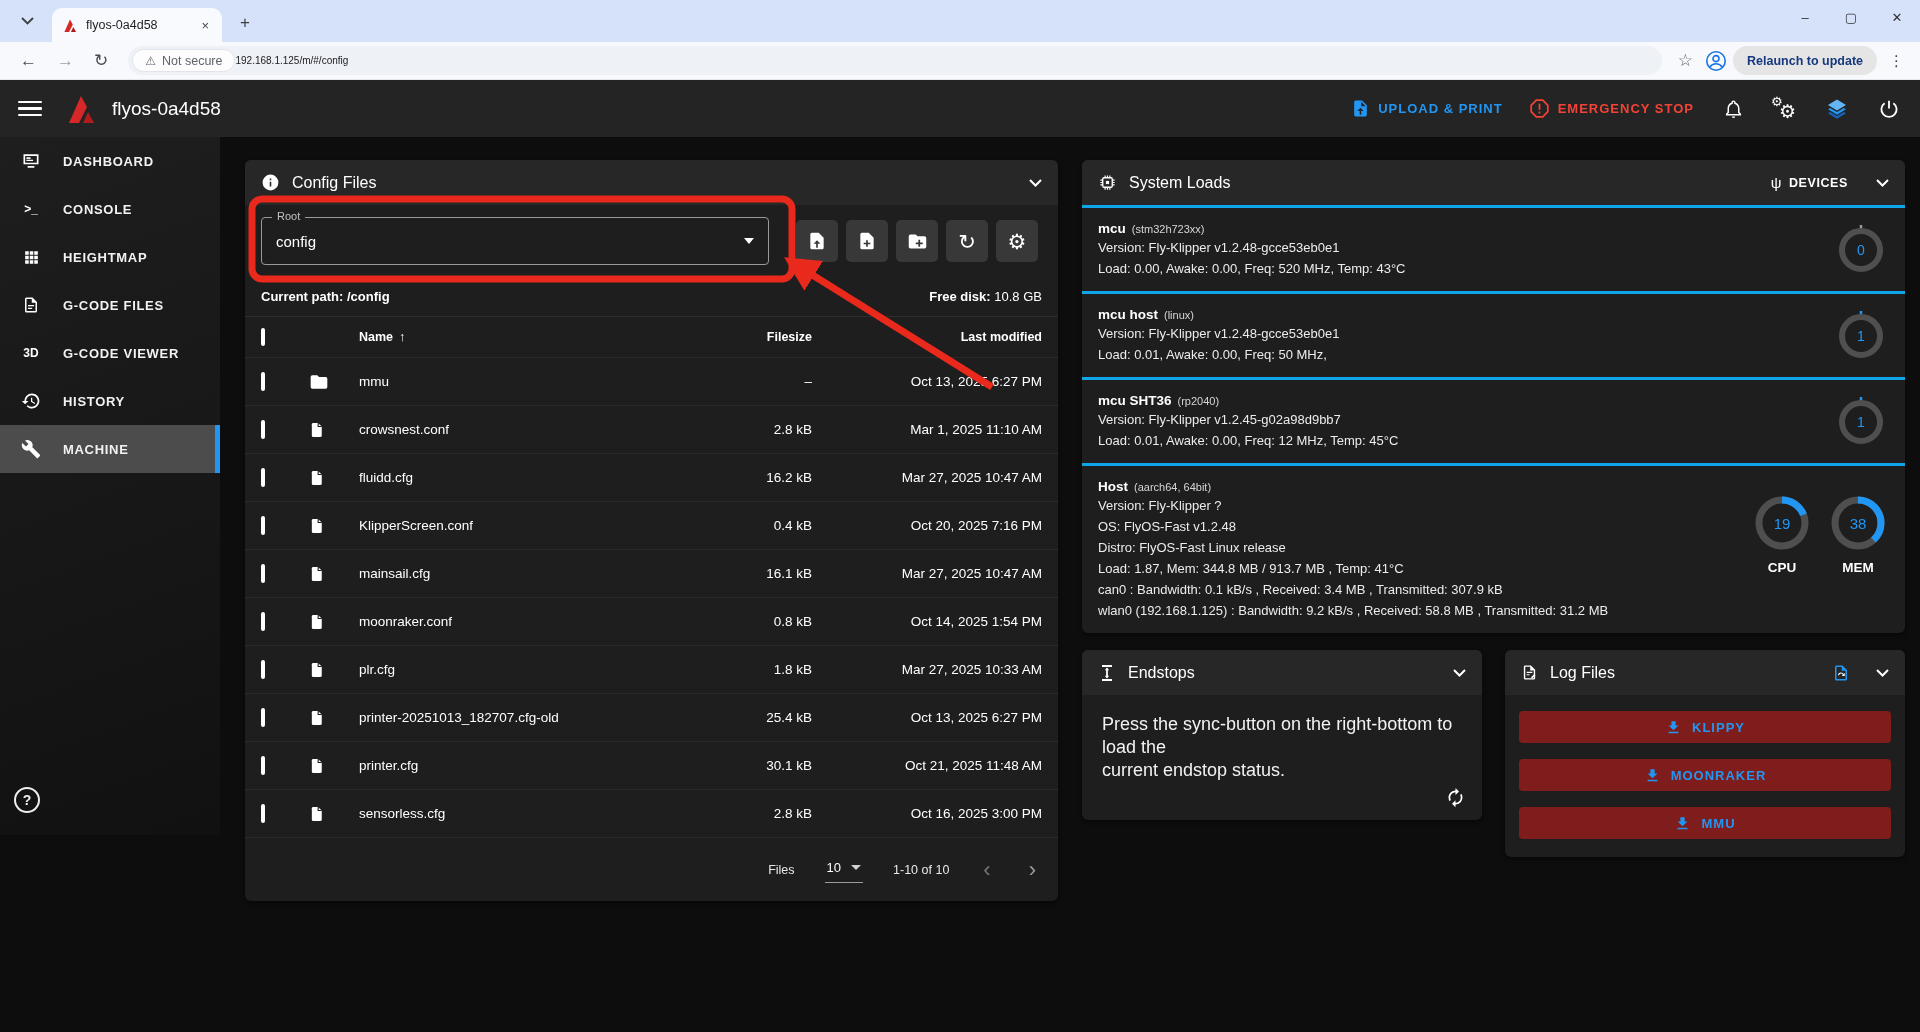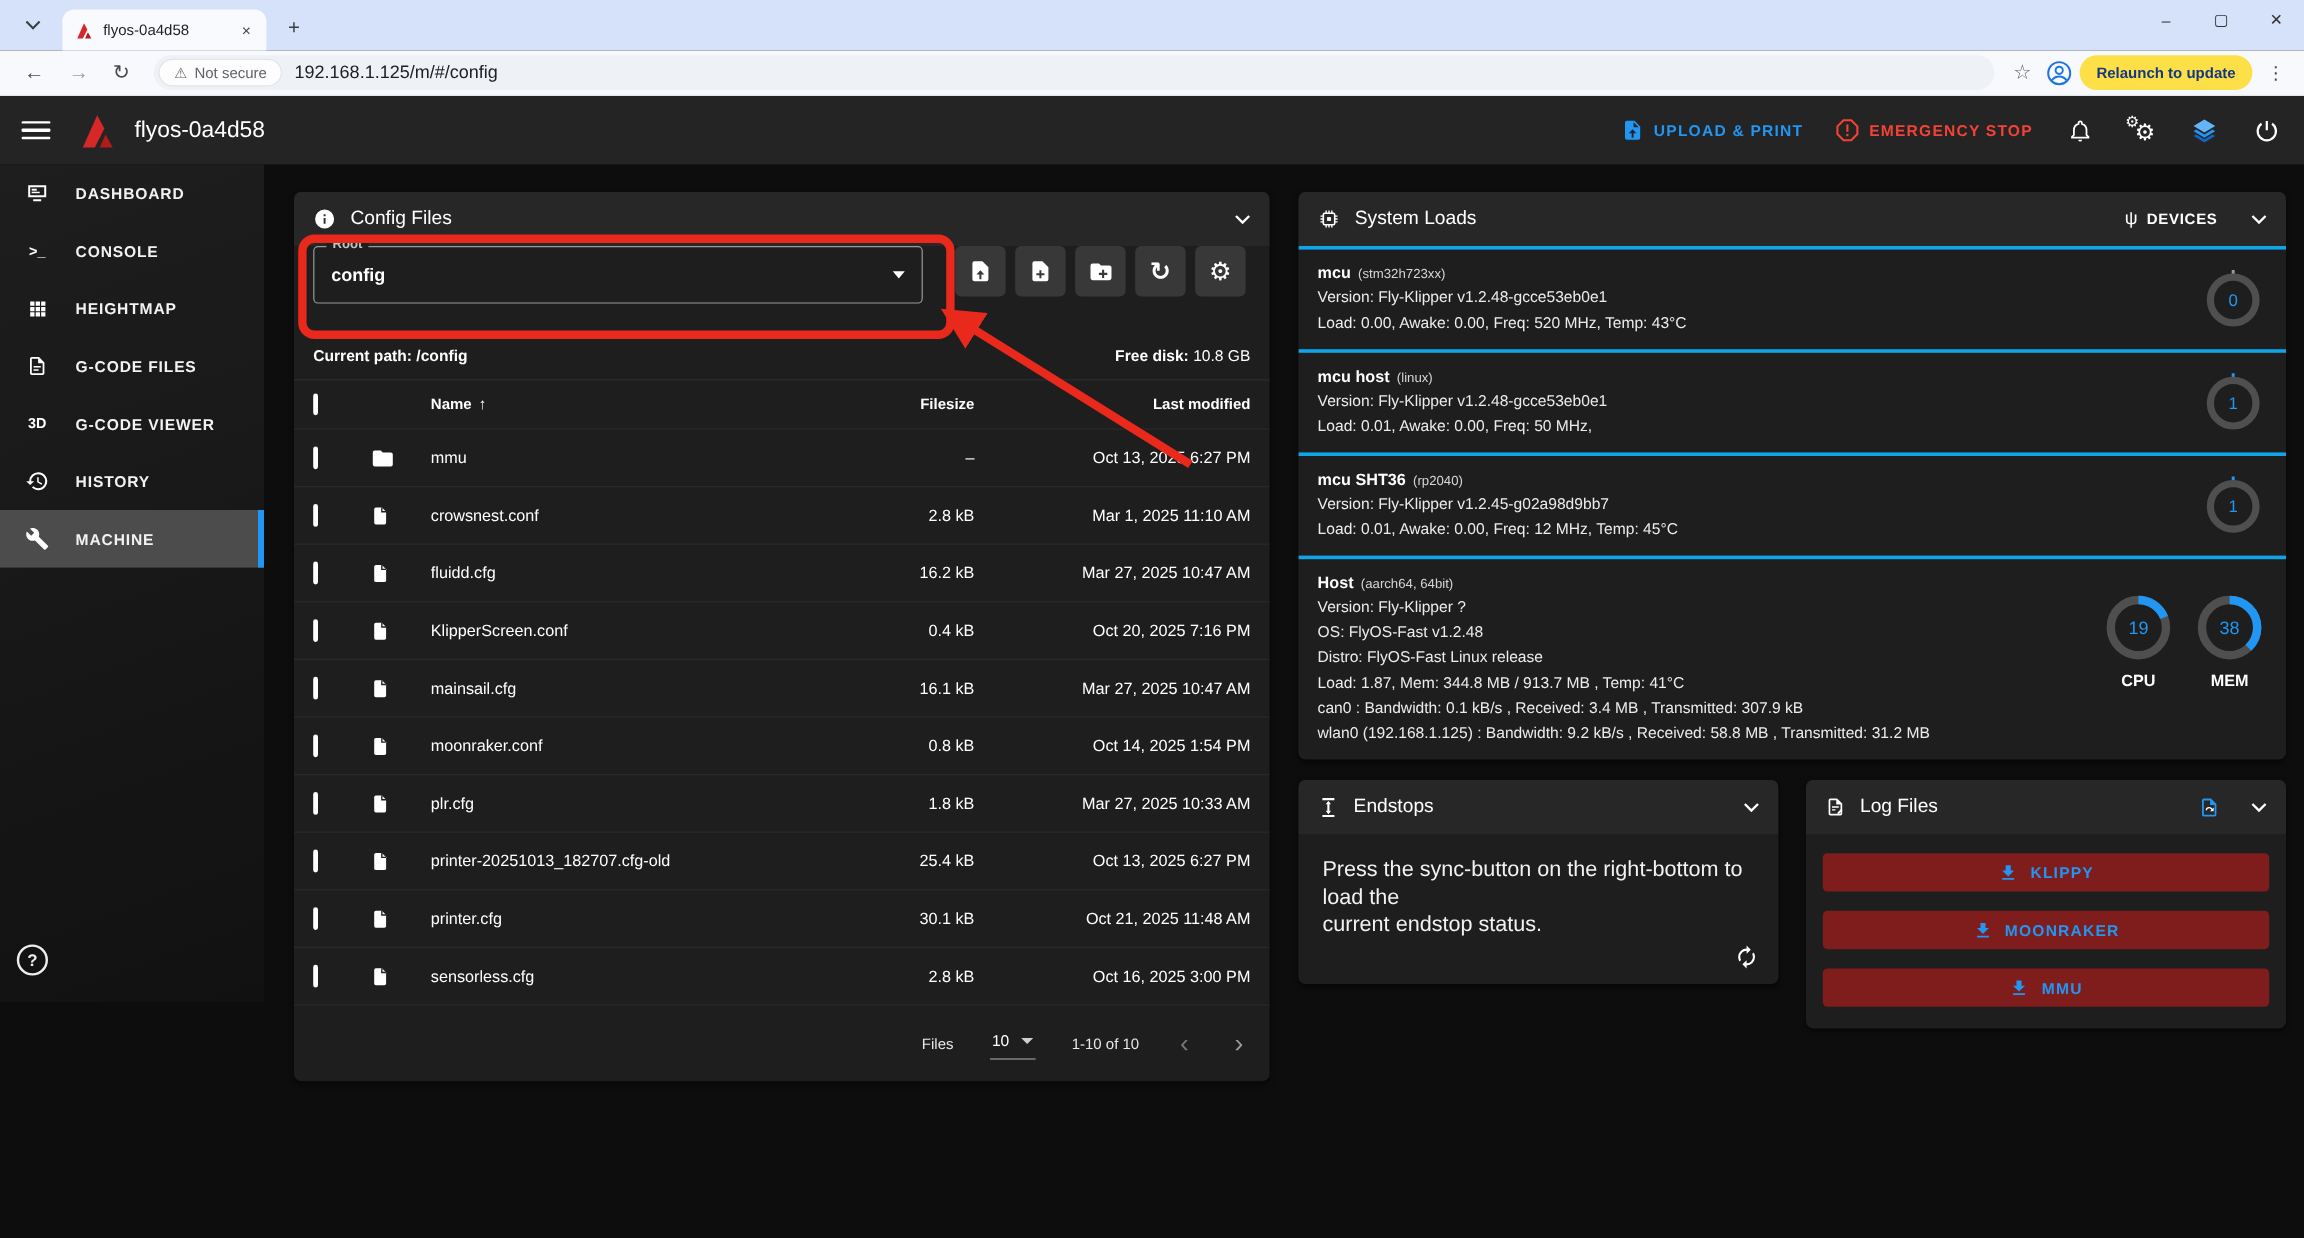--- a/index.html
+++ b/index.html
@@ -15,24 +15,24 @@
   .tab-close{ font-size:13px; color:#444; padding:2px 5px; border-radius:50%; }
   .newtab{ font-size:17px; color:#3c4043; margin:0 0 9px 10px; padding:0 8px; }
   .win-controls{ position:absolute; right:0; top:0; height:34px; display:flex; }
   .win-btn{ width:46px; display:flex; align-items:center; justify-content:center; font-size:13px; color:#333; }
   .toolbar{ height:38px; background:#f8f9fc; display:flex; align-items:center; padding:0 10px; border-bottom:1px solid #e4e7ee; }
   .nav-ic{ font-size:17px; color:#474b4f; padding:0 10px; }
   .nav-ic.fwd{ color:#9aa0a6; }
   .addressbar{ flex:1; height:29px; background:#eef1f6; border-radius:15px; display:flex; align-items:center; margin:0 10px; padding:0 14px 0 4px; }
   .notsecure-chip{ height:23px; background:#fdfdfe; border:1px solid #e1e4ea; border-radius:12px; display:flex; align-items:center; gap:6px; padding:0 12px; color:#5f6368; font-size:12.5px; }
   .warn-glyph{ font-size:12px; color:#5f6368; }
-  .url-text{ margin-left:10px; font-size:15px; color:#202124; }
+  .url-text{ font-size:10px; color:#202124; }
   .tb-right{ display:flex; align-items:center; gap:6px; }
   .star{ font-size:17px; color:#5f6368; padding:0 6px; }
-  .relaunch{ height:29px; background:#fde047; color:#16387f; font-size:12.5px; font-weight:bold; border-radius:15px; display:flex; align-items:center; padding:0 14px; }
+  .relaunch{ height:29px; background:#e5e5e5; color:#16387f; font-size:12.5px; font-weight:bold; border-radius:15px; display:flex; align-items:center; padding:0 14px; }
   .dots{ font-size:15px; color:#444; padding:0 6px; letter-spacing:0; }
 
   
   .app{ position:relative; height:952px; background:#0d0d0d; }
   .app-header{ height:57px; background:#242424; display:flex; align-items:center; padding:0 18px; }
   .hamburger{ width:24px; display:flex; flex-direction:column; gap:4px; margin-right:22px; }
   .hamburger i{ display:block; height:2.5px; background:#fff; border-radius:1px; }
   .brand{ display:flex; align-items:center; gap:14px; }
   .brand-title{ color:#fff; font-size:19px; }
   .hdr-right{ margin-left:auto; display:flex; align-items:center; gap:26px; }
@@ -57,21 +57,21 @@
 
   .content{ flex:1; padding:23px 15px 0 25px; display:flex; gap:24px; align-items:flex-start; }
   .panel{ background:#1e1e1e; border-radius:6px; overflow:hidden; box-shadow:0 2px 4px rgba(0,0,0,.5); }
   .panel-header{ height:45px; background:#272727; display:flex; align-items:center; padding:0 16px; gap:12px; }
   .panel-title{ color:#fff; font-size:16px; }
   .ph-spacer{ flex:1; }
   .chev{ display:flex; }
 
   
   .cfg-panel{ width:813px; }
-  .cfg-toolbar{ height:72px; display:flex; padding:0 16px;font-weight:bold; }
+  .cfg-toolbar{ height:72px; display:flex; align-items:center; padding:0 16px; }
   .select-field{ position:relative; width:508px; height:48px; border:1px solid #9a9a9a; border-radius:4px; display:flex; align-items:center; padding:0 14px; }
   .select-label{ position:absolute; top:-8px; left:10px; background:#1e1e1e; padding:0 5px; font-size:11px; color:#c2c2c2; }
   .select-value{ color:#fff; font-size:15px; }
   .select-caret{ margin-left:auto; width:0; height:0; border-left:5px solid transparent; border-right:5px solid transparent; border-top:6px solid #fff; }
   .cfg-actions{ display:flex; gap:8px; margin-left:27px; }
   .icon-btn{ width:42px; height:42px; background:#383838; border-radius:5px; display:flex; align-items:center; justify-content:center; color:#fff; }
   .icon-btn .uni{ font-size:21px; line-height:1; }
   .path-row{ height:40px; display:flex; align-items:center; padding:0 16px; border-bottom:1px solid #2d2d2d; }
   .path-text,.disk-text{ color:#fff; font-size:13px; font-weight:bold; }
   .disk-text{ margin-left:auto; }

